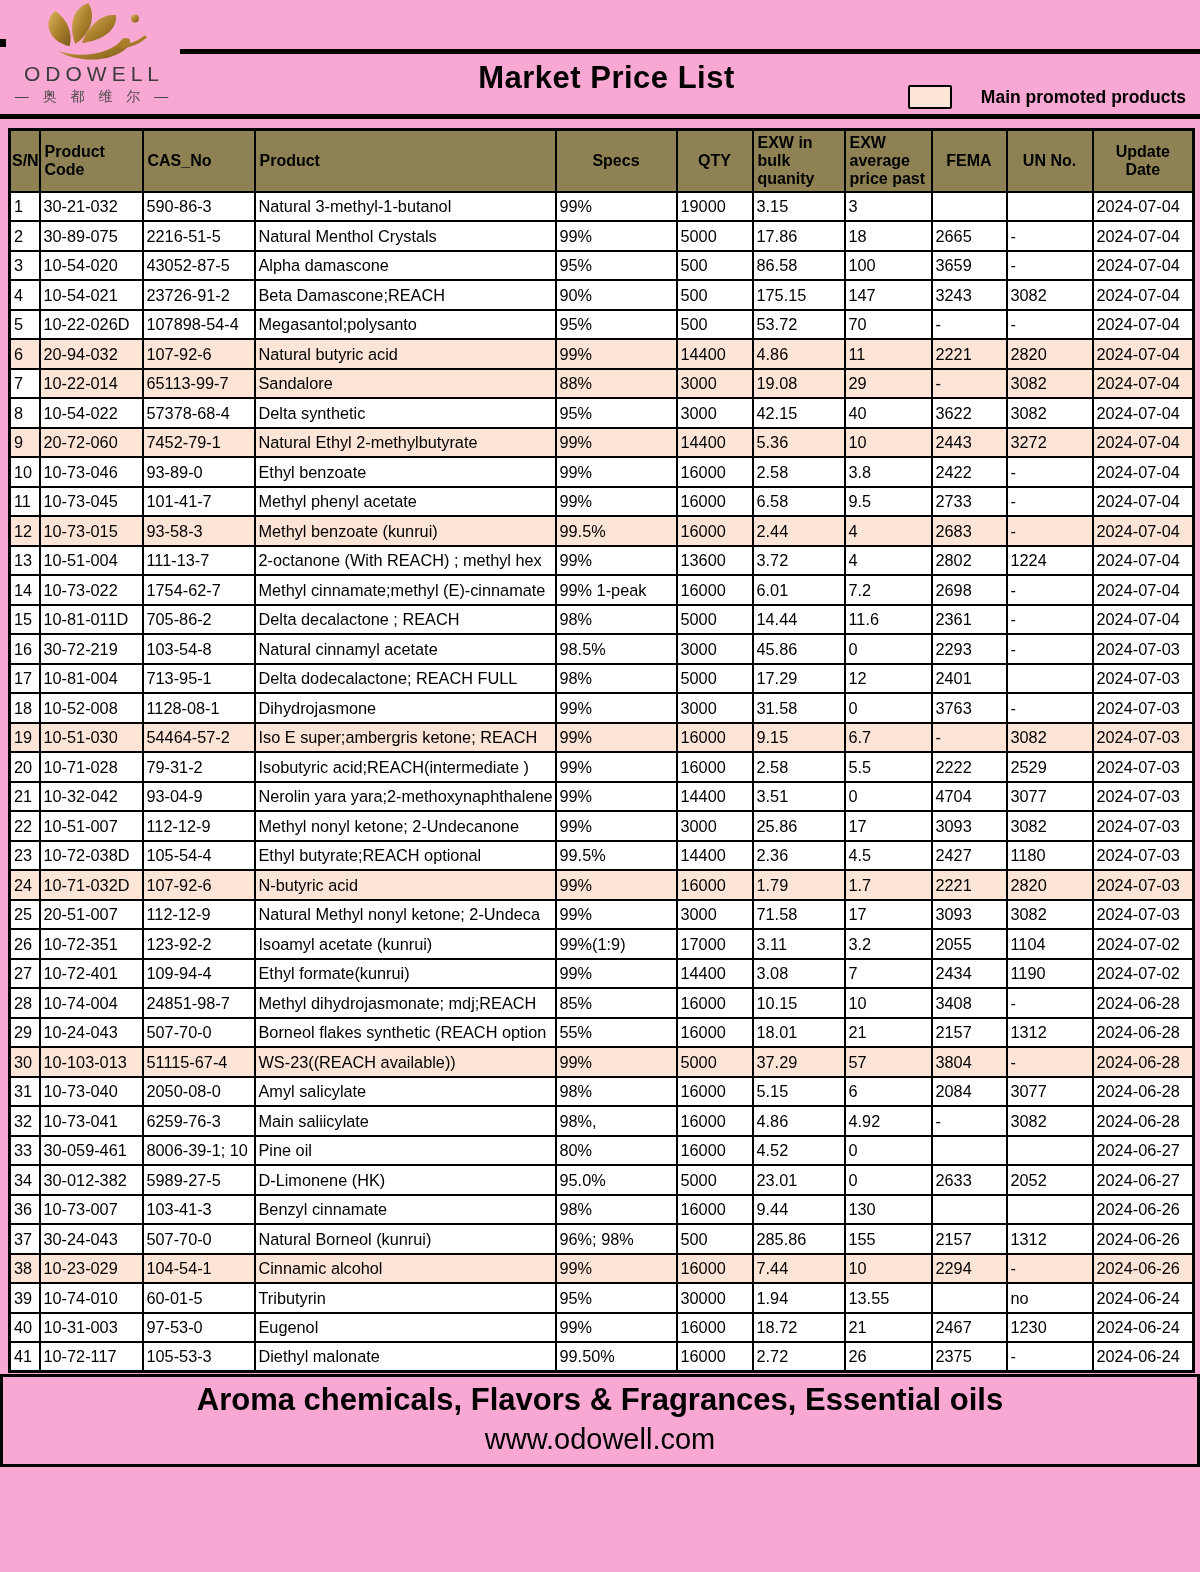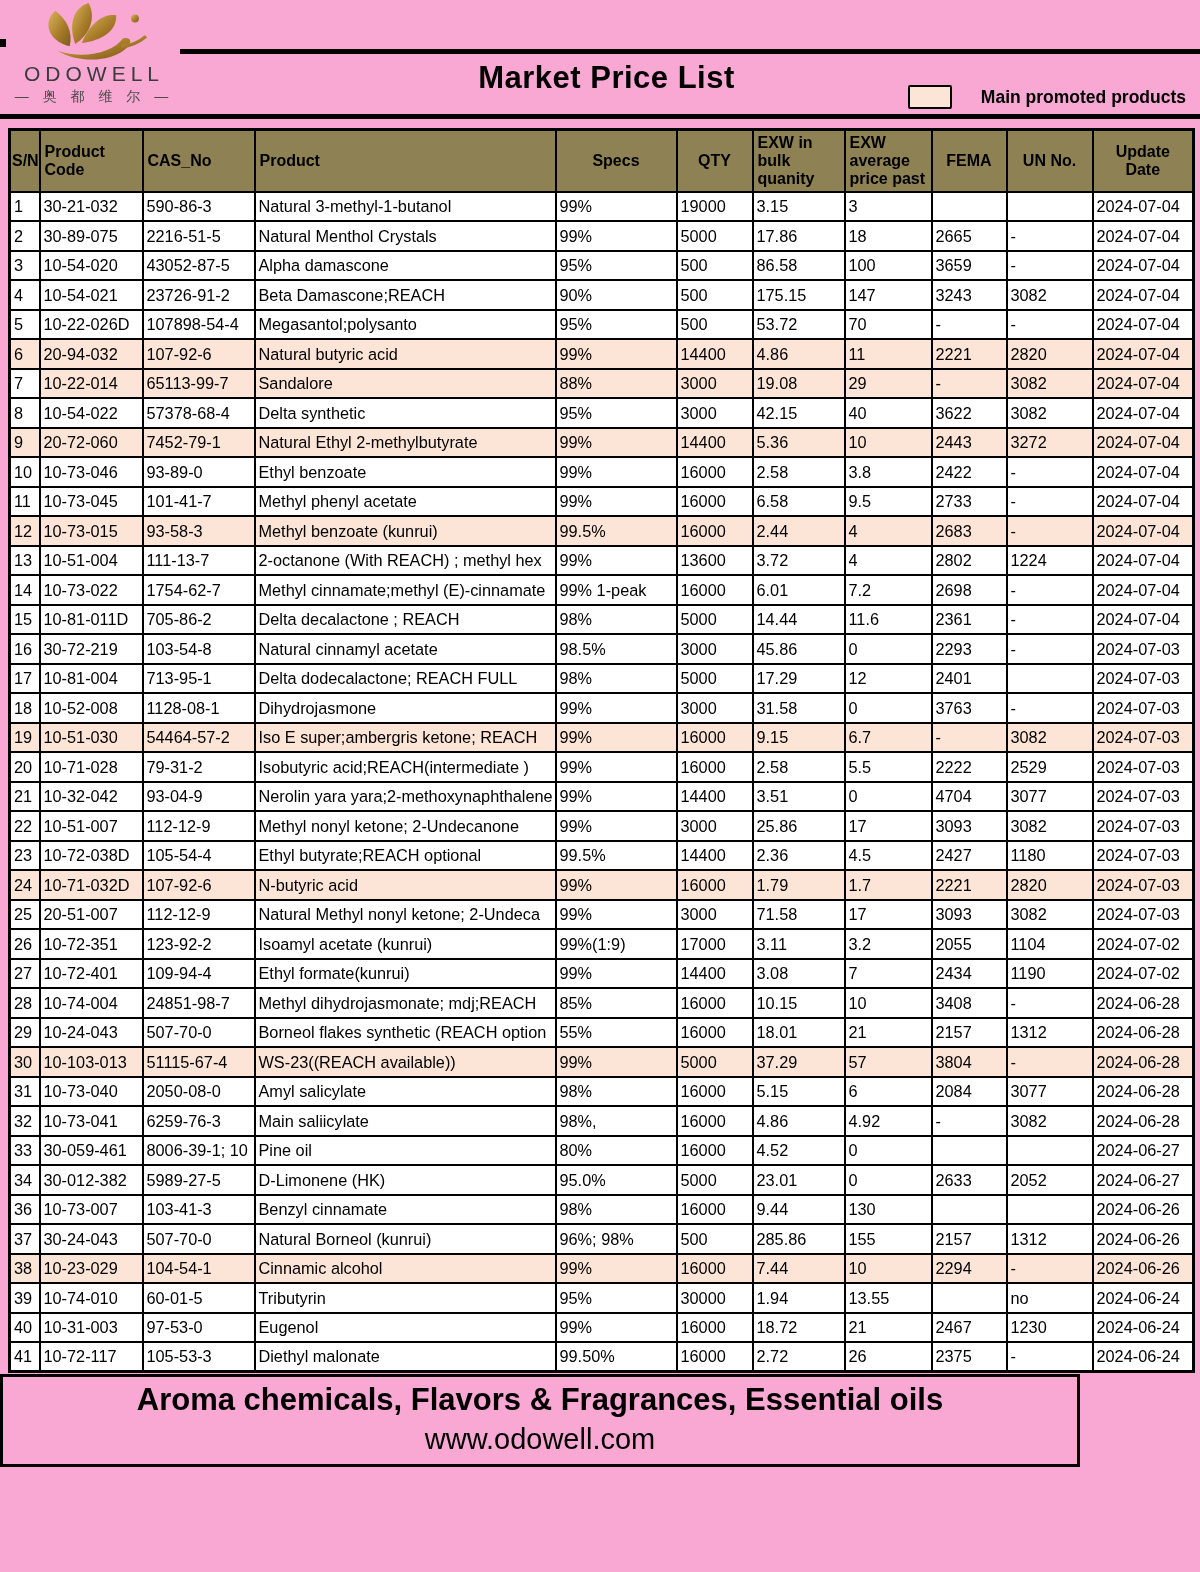--- a/index.html
+++ b/index.html
@@ -43,21 +43,21 @@
   .price-table thead th.col-un,
   .price-table thead th.col-date{text-align:center;}
   .price-table td{
     height:29.5px;font-size:16.3px;line-height:1;
     padding:0 3px;white-space:nowrap;background:#fff;
   }
   .price-table tr.hl td{background:var(--highlight);}
   .price-table tr.hl td.sn-plain{background:#fff;}
 
   
-  .footer-box{margin-top:1px;border:3px solid #000;width:1080px;text-align:center;padding:3px 0 6px 0;}
+  .footer-box{margin-top:1px;border:3px solid #000;width:1200px;text-align:center;padding:3px 0 6px 0;}
   .footer-line1{font-size:31px;font-weight:bold;line-height:40px;}
   .footer-line2{font-size:29px;font-weight:normal;line-height:38px;}
 </style>
 </head>
 <body>
 
 <div class="page">
 
   <div class="top">
     <div class="stray-mark"></div>

